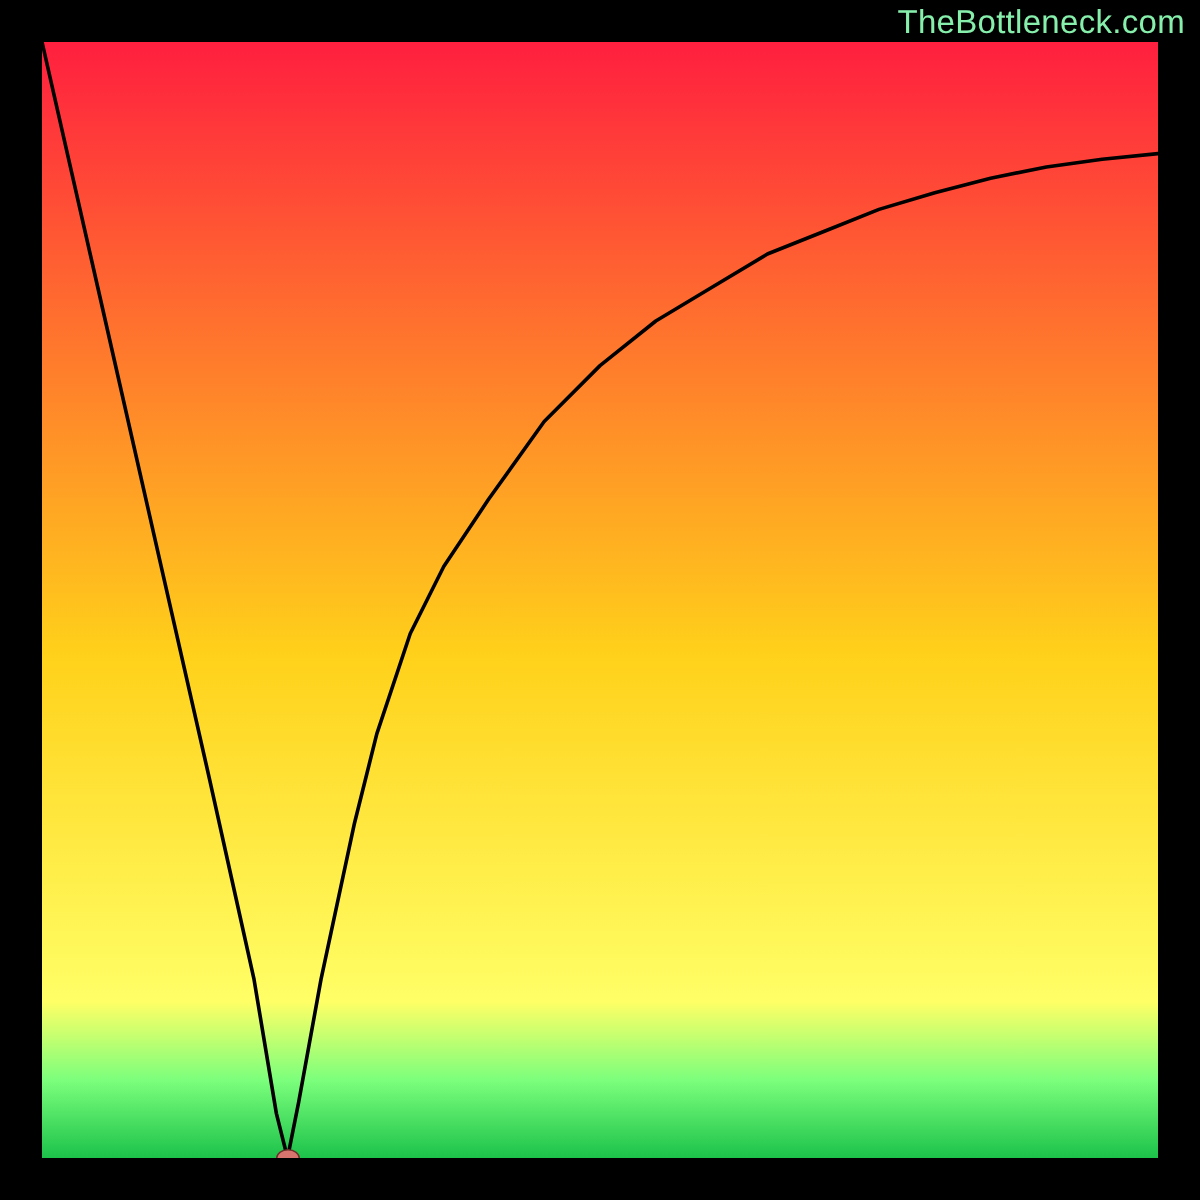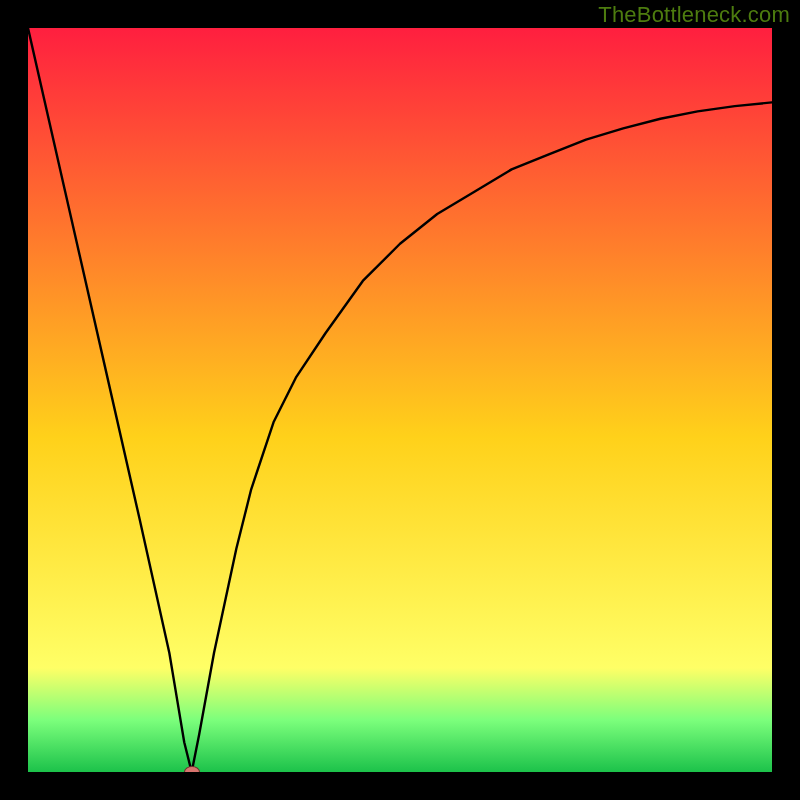--- a/index.html
+++ b/index.html
@@ -14,21 +14,21 @@
   .frame {
     position: relative;
     width: 800px;
     height: 800px;
     background: #000;
   }
   .watermark {
     position: absolute;
     top: 2px;
     right: 10px;
-    color: #4d7c0f;
+    color: #86efac;
     font-size: 22px;
     font-weight: 500;
     letter-spacing: 0.2px;
     z-index: 20;
   }
   .plot-outer {
     position: absolute;
     left: 28px;
     top: 28px;
     width: 744px;

